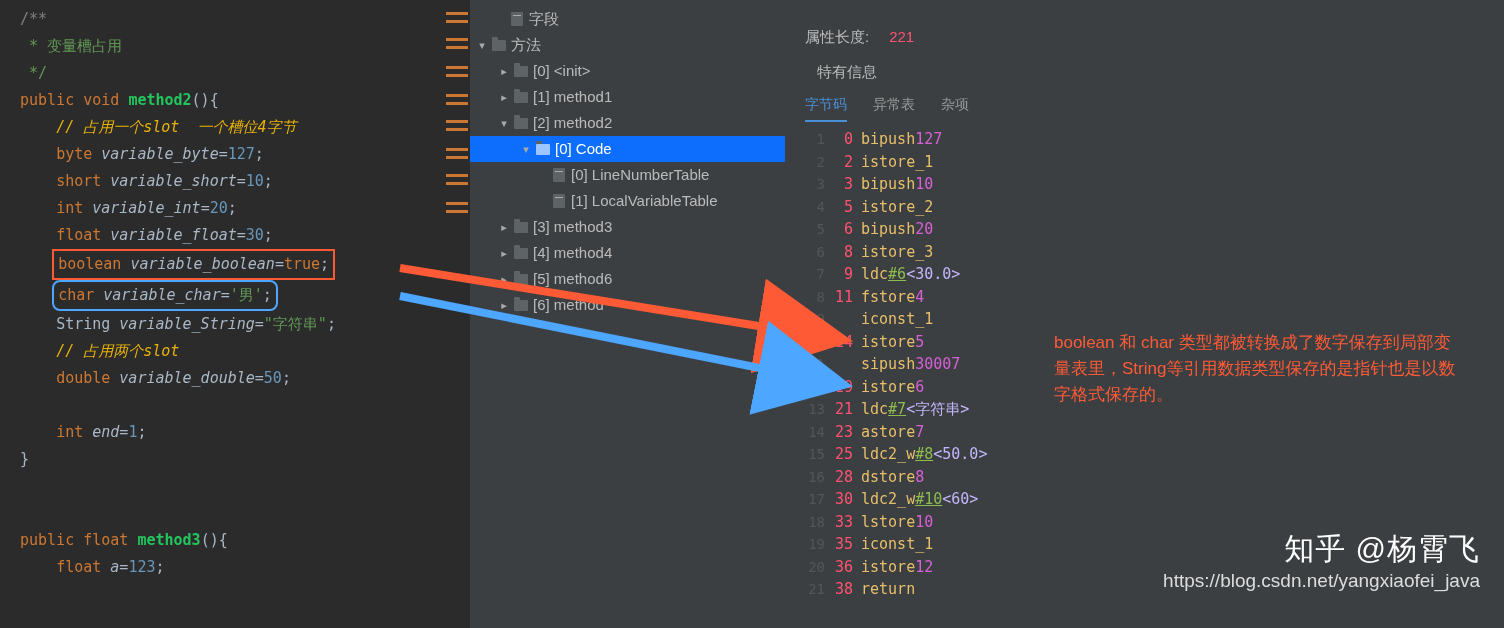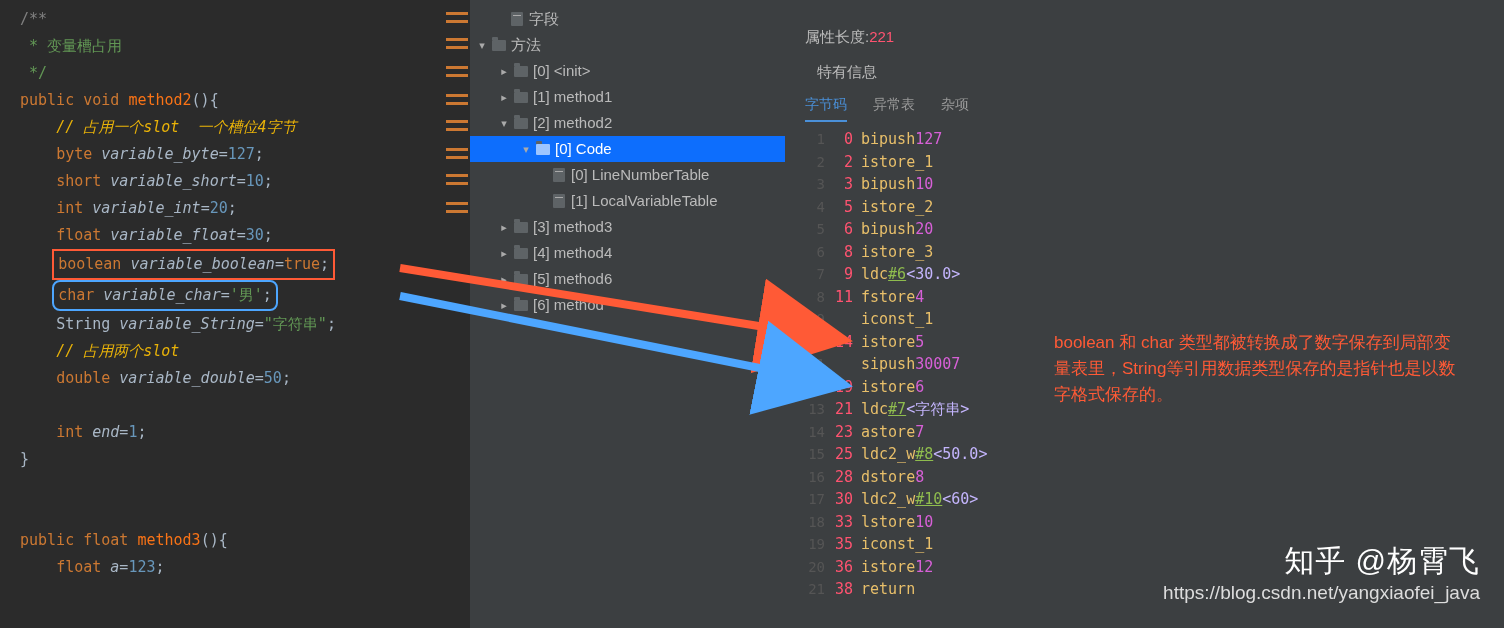--- a/index.html
+++ b/index.html
@@ -40,21 +40,21 @@
     }
     
     .kw { color: #CC7832; }
     .type { color: #CC7832; }
     .ident { color: #A9B7C6; font-style: italic; }
     .num { color: #6897BB; }
     .comment { color: #eab308; font-style: italic; }
     .doc { color: #808080; }
     .doc-star { color: #629755; }
     .str { color: #629755; }
-    .method { color: #f97316; }
+    .method { color: #22c55e; font-weight: bold; }
     .paren { color: #A9B7C6; }
     
     .box-red {
       border: 2px solid #FF5A36;
       border-radius: 0;
       padding: 0 4px;
       display: inline-block;
       margin-left: -4px;
     }
     .box-blue {
@@ -88,21 +88,21 @@
     
     
     .right {
       flex: 1;
       background: #3C3F41;
       color: #BBBBBB;
       font-family: 'Menlo','Consolas',monospace;
       padding: 0 0 0 20px;
       position: relative;
     }
-    .prop-row { display: flex; gap: 0; color: #BBBBBB; font-family: -apple-system,'PingFang SC',sans-serif; font-size: 15px; padding: 2px 0; }
+    .prop-row { display: flex; gap: 20px; color: #BBBBBB; font-family: -apple-system,'PingFang SC',sans-serif; font-size: 15px; padding: 2px 0; }
     .prop-row .label { }
     .prop-row .val { color: #FF5370; }
     
     .section-title { color: #BBBBBB; font-family: -apple-system,'PingFang SC',sans-serif; font-size: 15px; margin: 14px 0 8px 12px; }
     
     .tabs { display: flex; gap: 26px; font-family: -apple-system,'PingFang SC',sans-serif; font-size: 14px; color: #999; margin-bottom: 6px; }
     .tab { padding: 6px 0; }
     .tab.active { color: #4A90D9; border-bottom: 2px solid #4A90D9; }
     
     .bc { line-height: 22.5px; font-size: 15px; }
@@ -121,21 +121,21 @@
       width: 410px;
       color: #FF5A36;
       font-family: -apple-system,'PingFang SC',sans-serif;
       font-size: 17px;
       line-height: 26px;
     }
     
     .watermark {
       position: absolute;
       right: 24px;
-      bottom: 24px;
+      bottom: 36px;
       color: #fff;
       text-align: right;
       font-family: -apple-system,'PingFang SC',sans-serif;
     }
     .watermark .big { font-size: 30px; font-weight: 400; letter-spacing: 1px; }
     .watermark .url { font-size: 19px; color: #ddd; }
     
     .arrow-svg { position: absolute; left: 390px; top: 250px; pointer-events: none; z-index: 10; }
   </style>
 </head>

